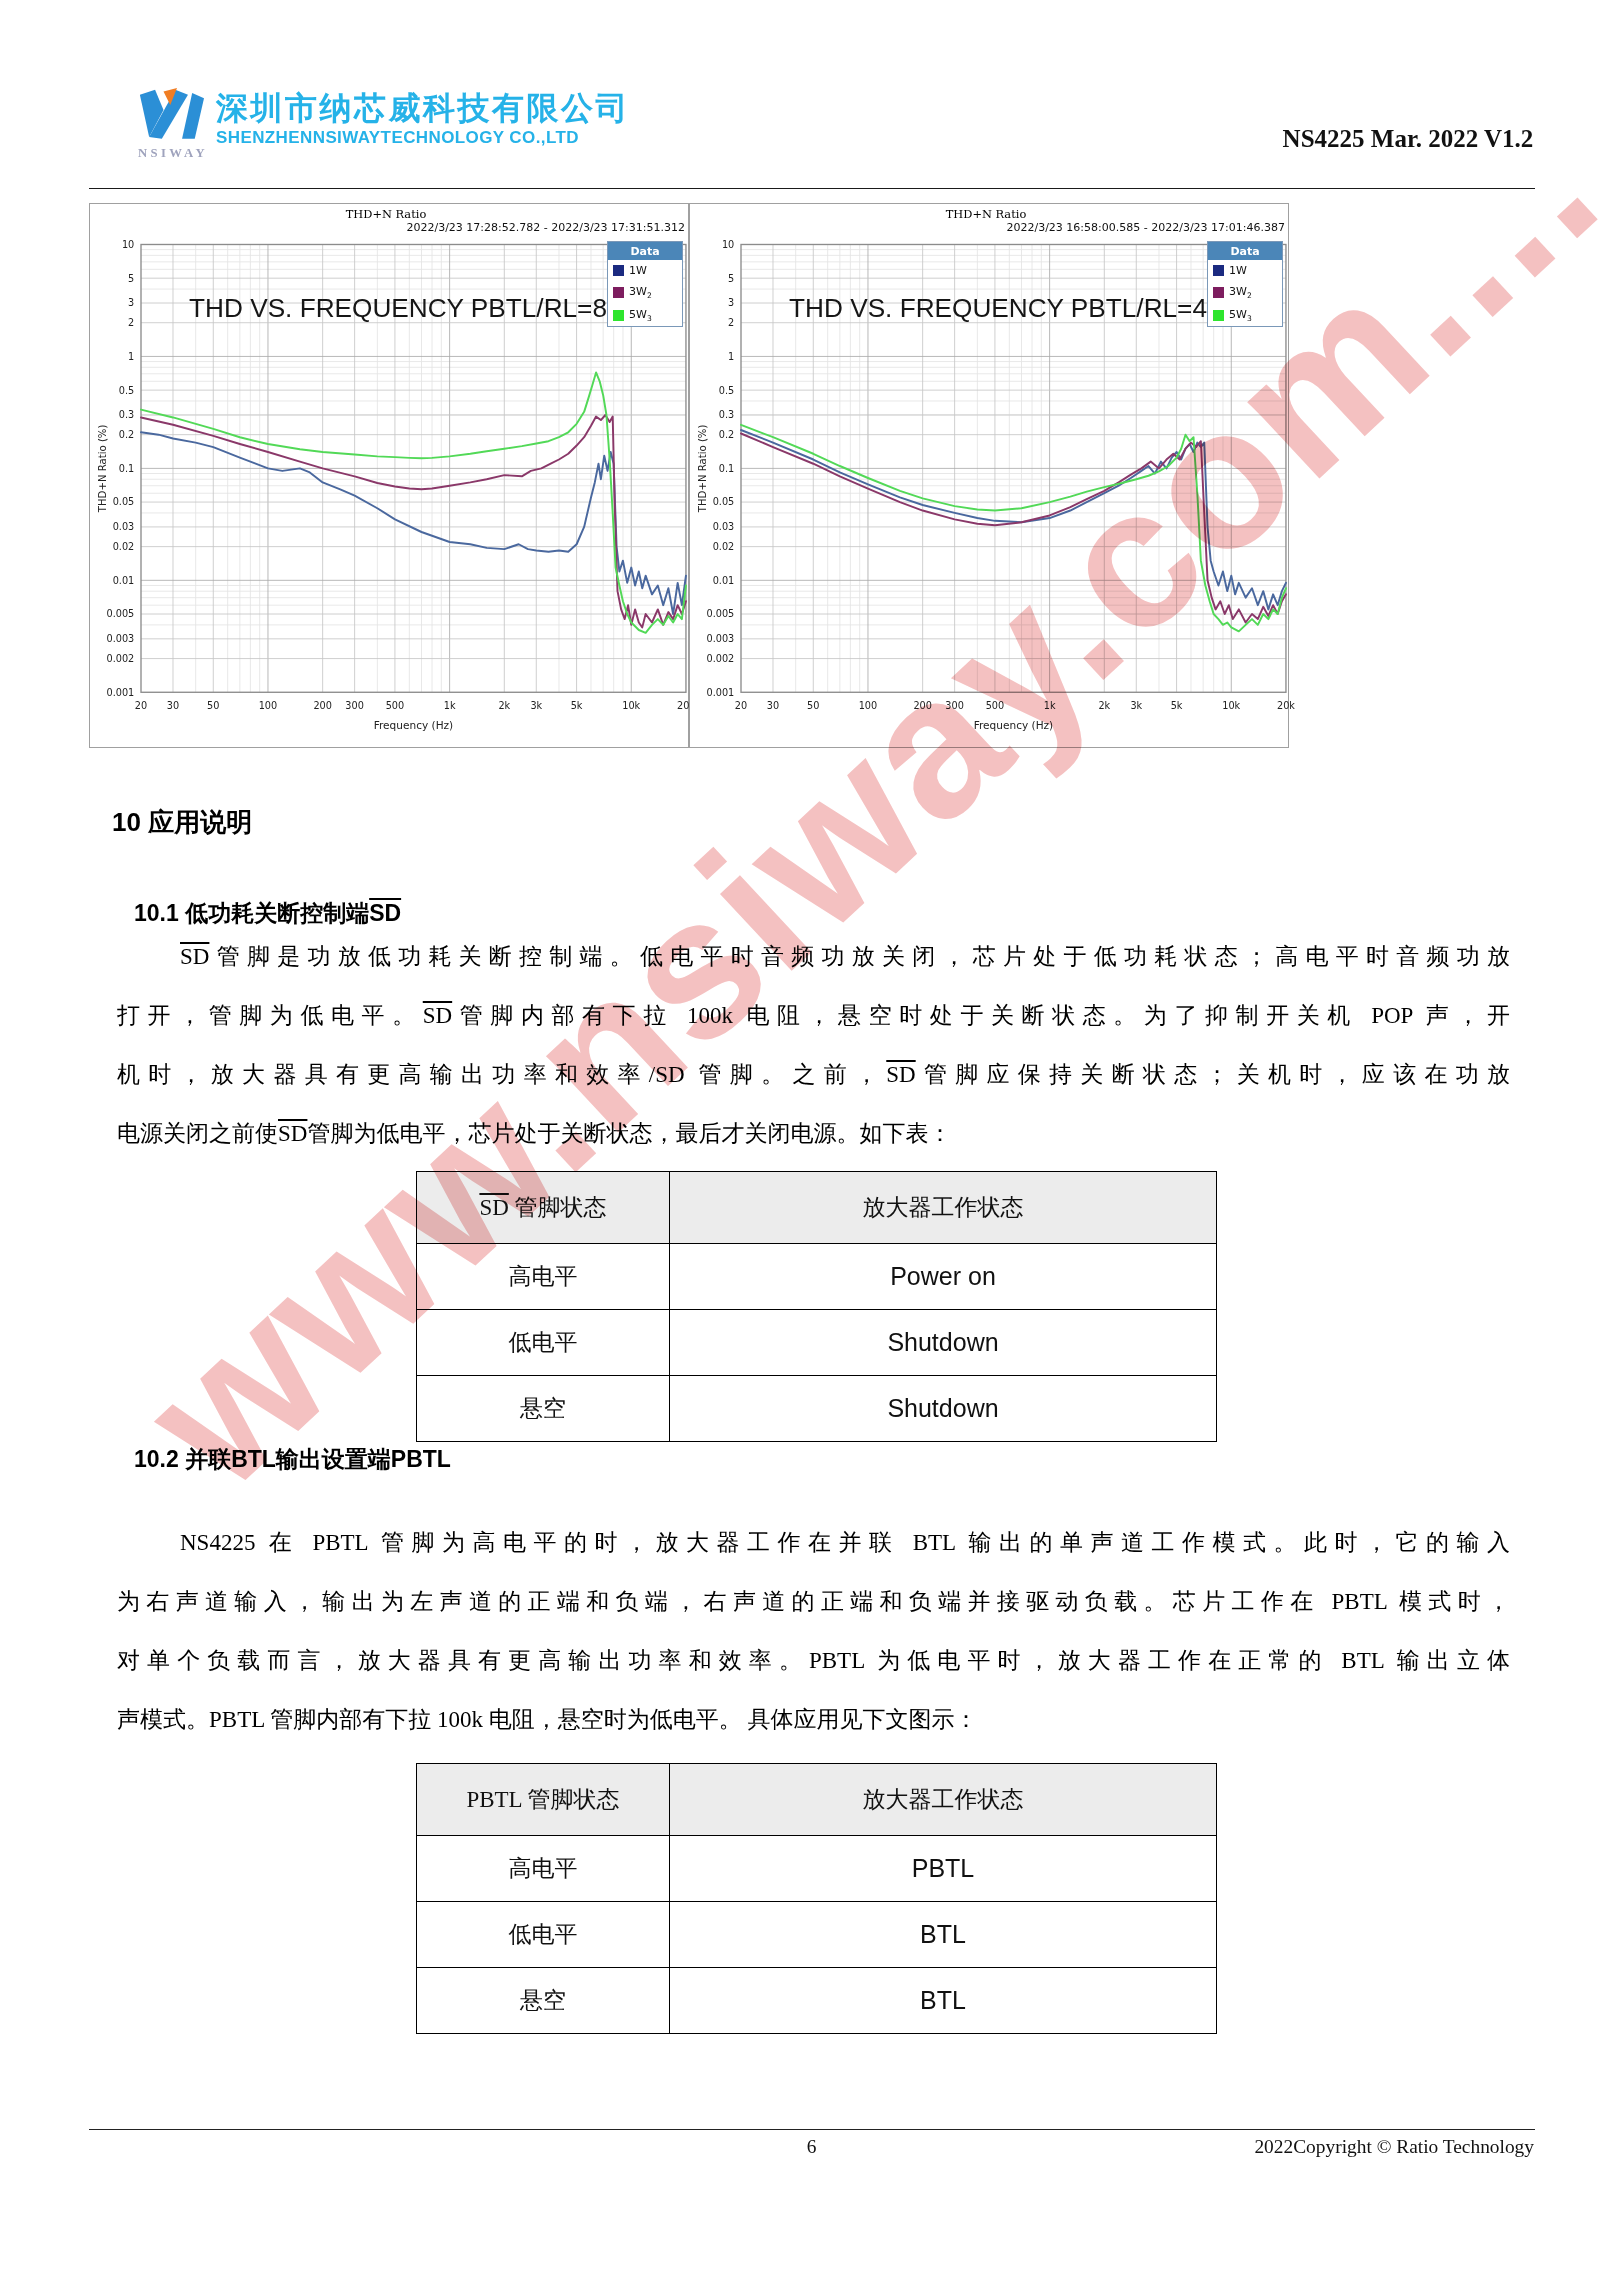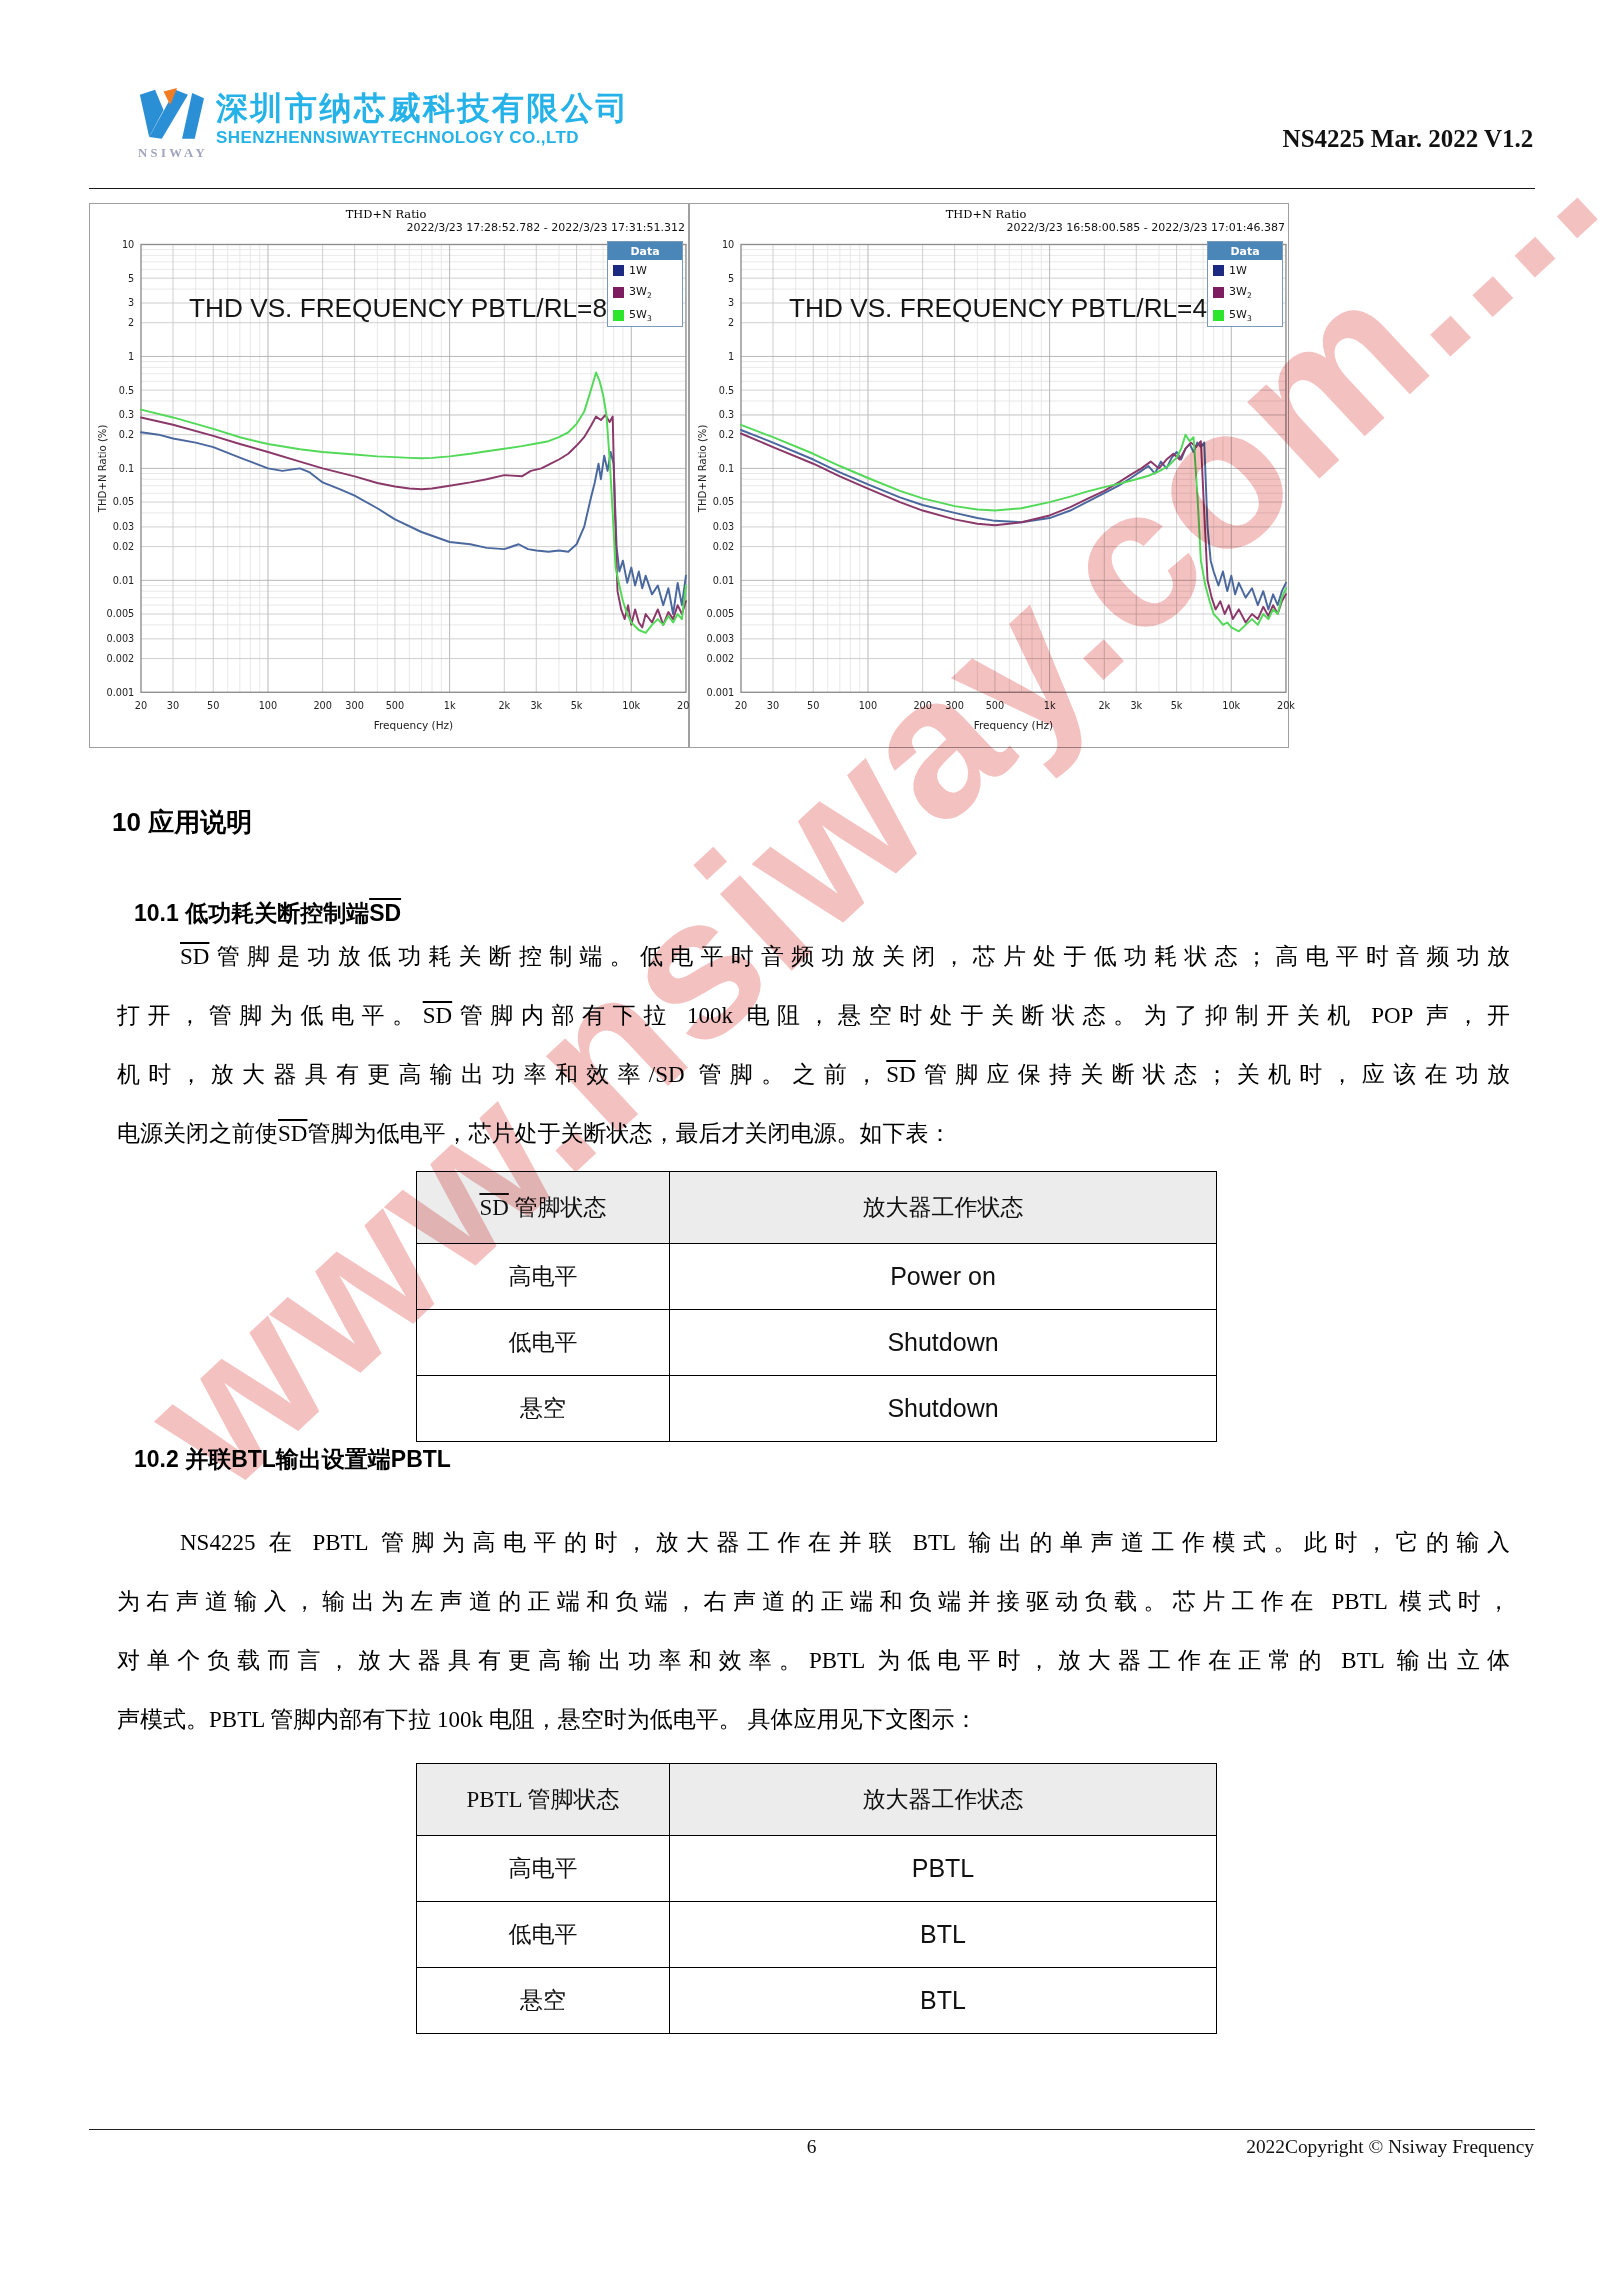--- a/index.html
+++ b/index.html
@@ -381,16 +381,16 @@
       </tr>
       <tr>
         <td class="col0">悬空</td>
         <td class="col1">BTL</td>
       </tr>
     </tbody>
   </table>
 
 <div class="footer-rule"></div>
 <div class="footer-page">6</div>
-<div class="footer-copy">2022Copyright © Nsiway Frequency</div>
+<div class="footer-copy">2022Copyright © Ratio Technology</div>
 
 <div class="watermark">www.nsiway.com....</div>
 
 
 </body></html>

